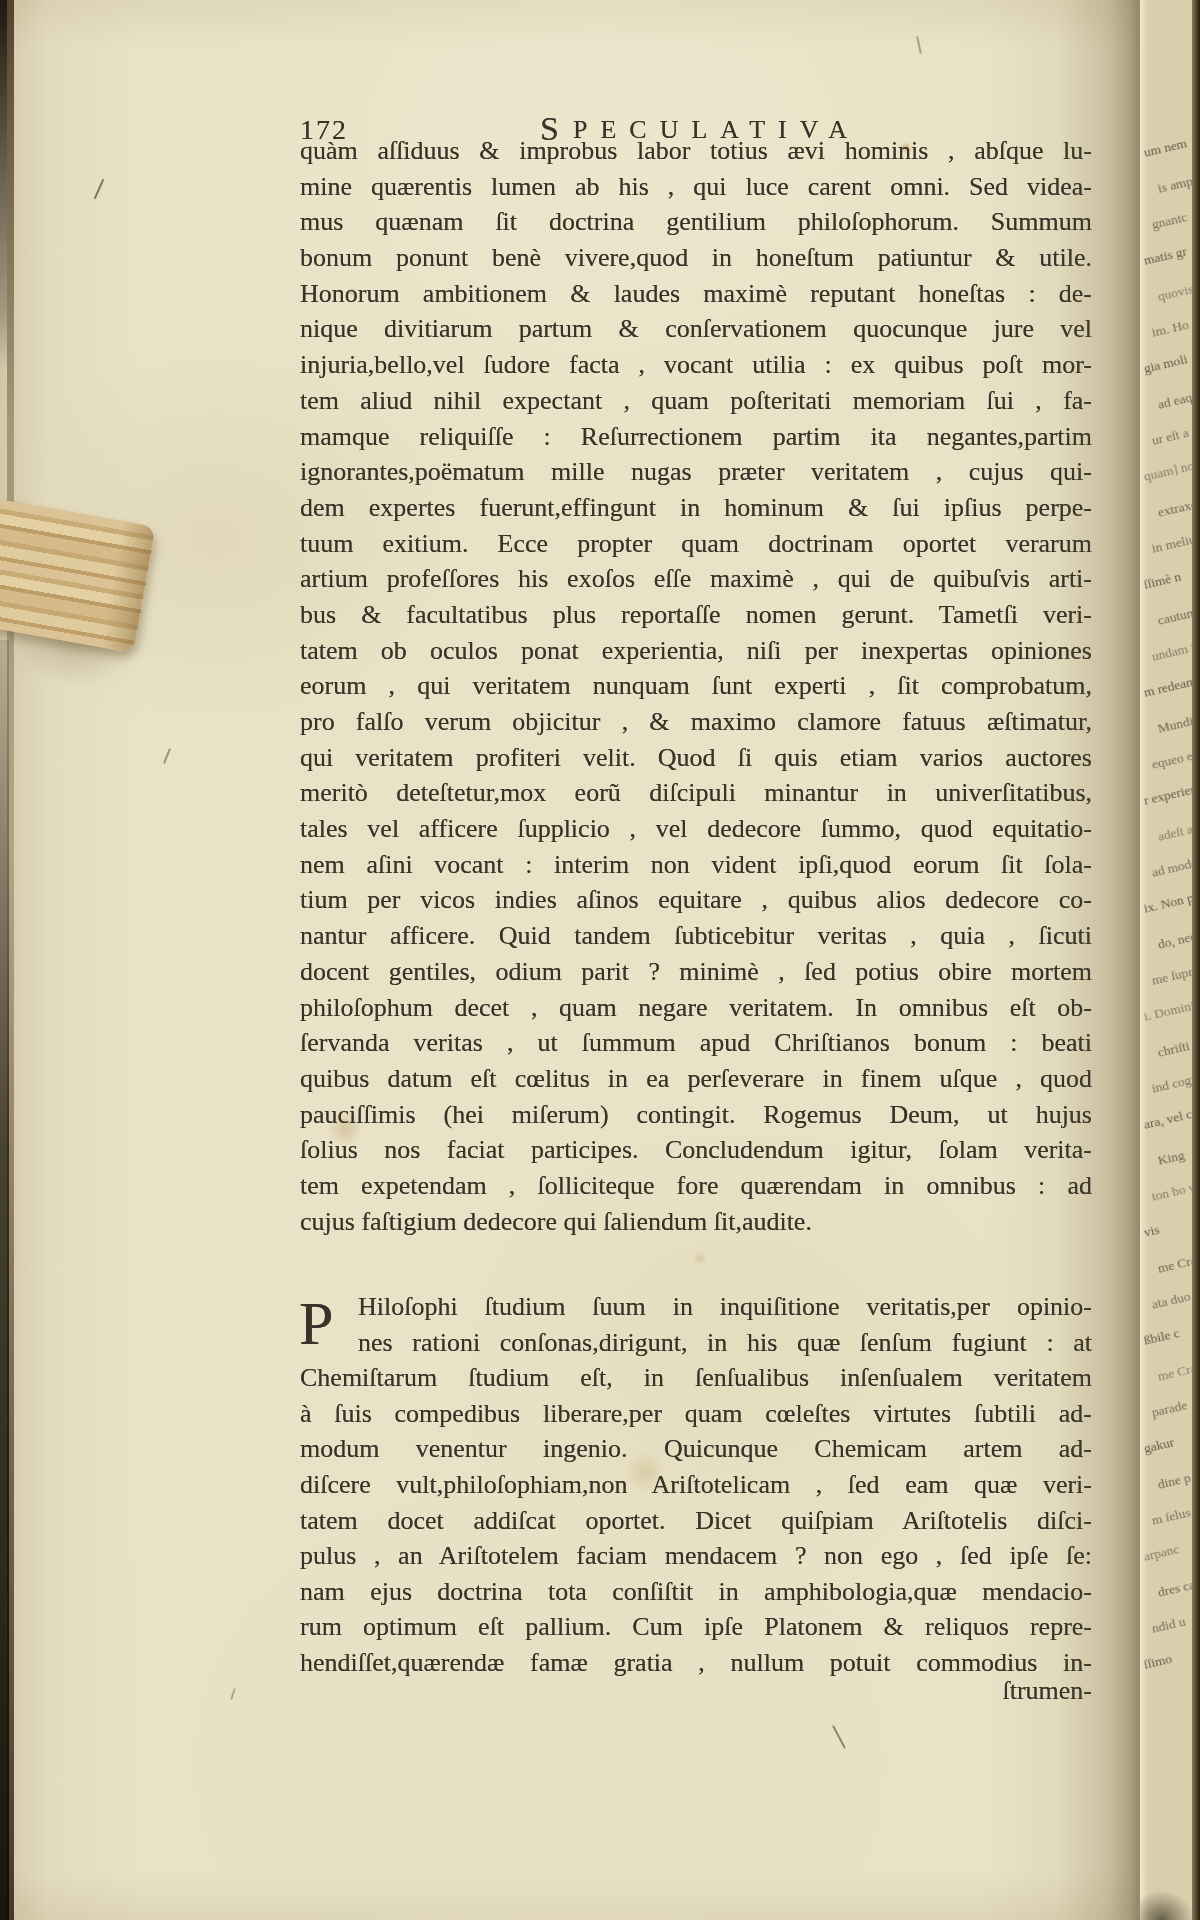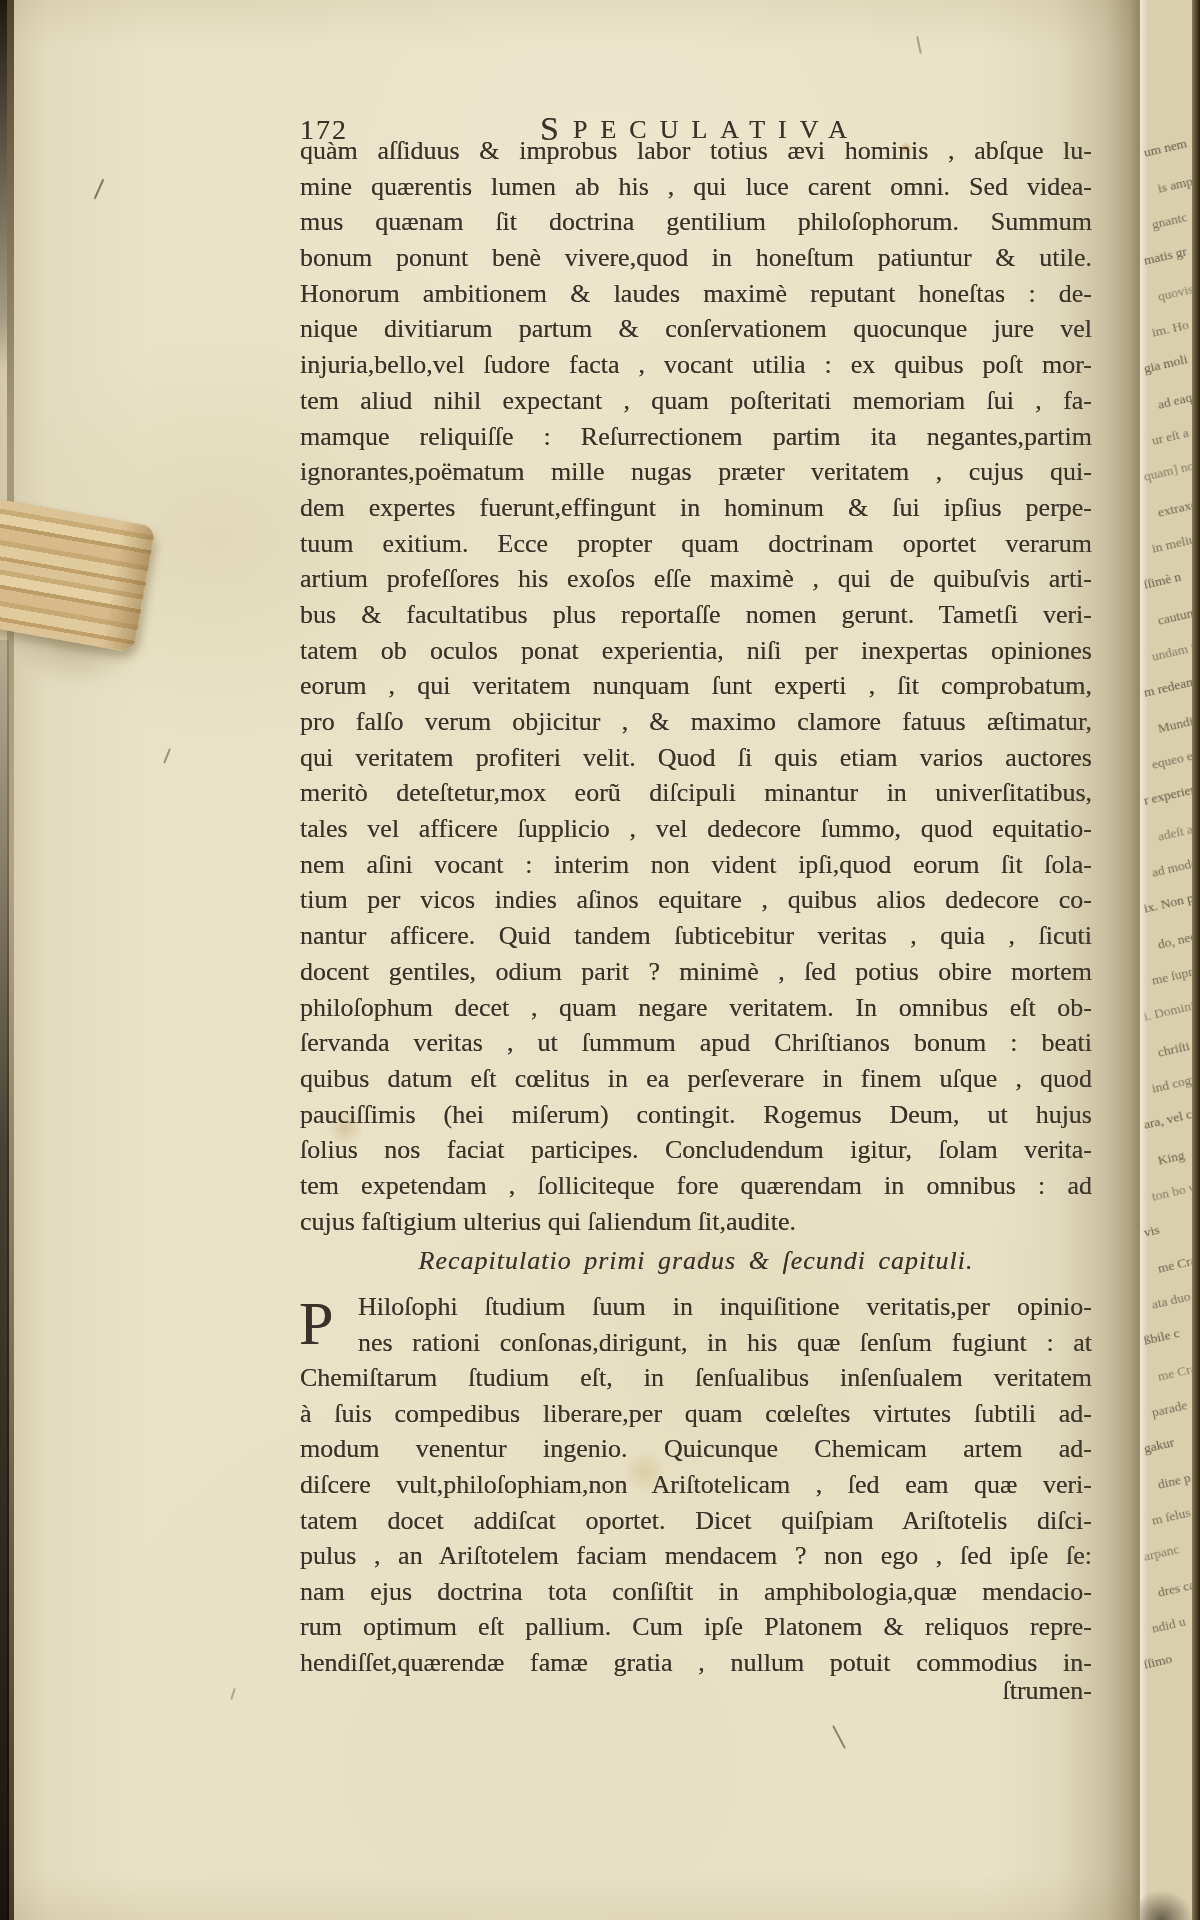--- a/index.html
+++ b/index.html
@@ -126,24 +126,23 @@
       <div class="line">nem aſini vocant :  interim non vident ipſi,quod eorum ſit ſola-</div>
       <div class="line">tium per vicos indies aſinos equitare , quibus alios dedecore co-</div>
       <div class="line">nantur afficere.  Quid tandem ſubticebitur veritas , quia , ſicuti</div>
       <div class="line">docent gentiles, odium parit ? minimè , ſed potius obire mortem</div>
       <div class="line">philoſophum decet , quam negare veritatem.  In omnibus eſt ob-</div>
       <div class="line">ſervanda veritas , ut ſummum apud Chriſtianos bonum : beati</div>
       <div class="line">quibus datum eſt cœlitus in ea perſeverare in finem uſque , quod</div>
       <div class="line">pauciſſimis (hei miſerum) contingit.  Rogemus Deum, ut hujus</div>
       <div class="line">ſolius nos faciat participes.  Concludendum igitur, ſolam verita-</div>
       <div class="line">tem expetendam , ſolliciteque fore quærendam in omnibus : ad</div>
-      <div class="line">cujus faſtigium ulterius qui ſaliendum ſit,audite.</div>
+      <div class="line">cujus faſtigium dedecore qui ſaliendum ſit,audite.</div>
     </div>
 
-  <div id="heading" class="ink">Recapitulatio primi gradus &amp; ſecundi capituli.</div>
 
   <div id="dropcap" class="ink">P</div>
   <div id="para2" class="para ink">
       <div class="line">Hiloſophi ſtudium ſuum in inquiſitione veritatis,per opinio-</div>
       <div class="line">nes rationi conſonas,dirigunt, in his quæ ſenſum fugiunt : at</div>
       <div class="line">Chemiſtarum ſtudium eſt, in ſenſualibus inſenſualem veritatem</div>
       <div class="line">à ſuis compedibus liberare,per quam cœleſtes virtutes ſubtili ad-</div>
       <div class="line">modum venentur ingenio.  Quicunque Chemicam artem ad-</div>
       <div class="line">diſcere vult,philoſophiam,non Ariſtotelicam , ſed eam quæ veri-</div>
       <div class="line">tatem docet addiſcat oportet.  Dicet quiſpiam Ariſtotelis diſci-</div>

